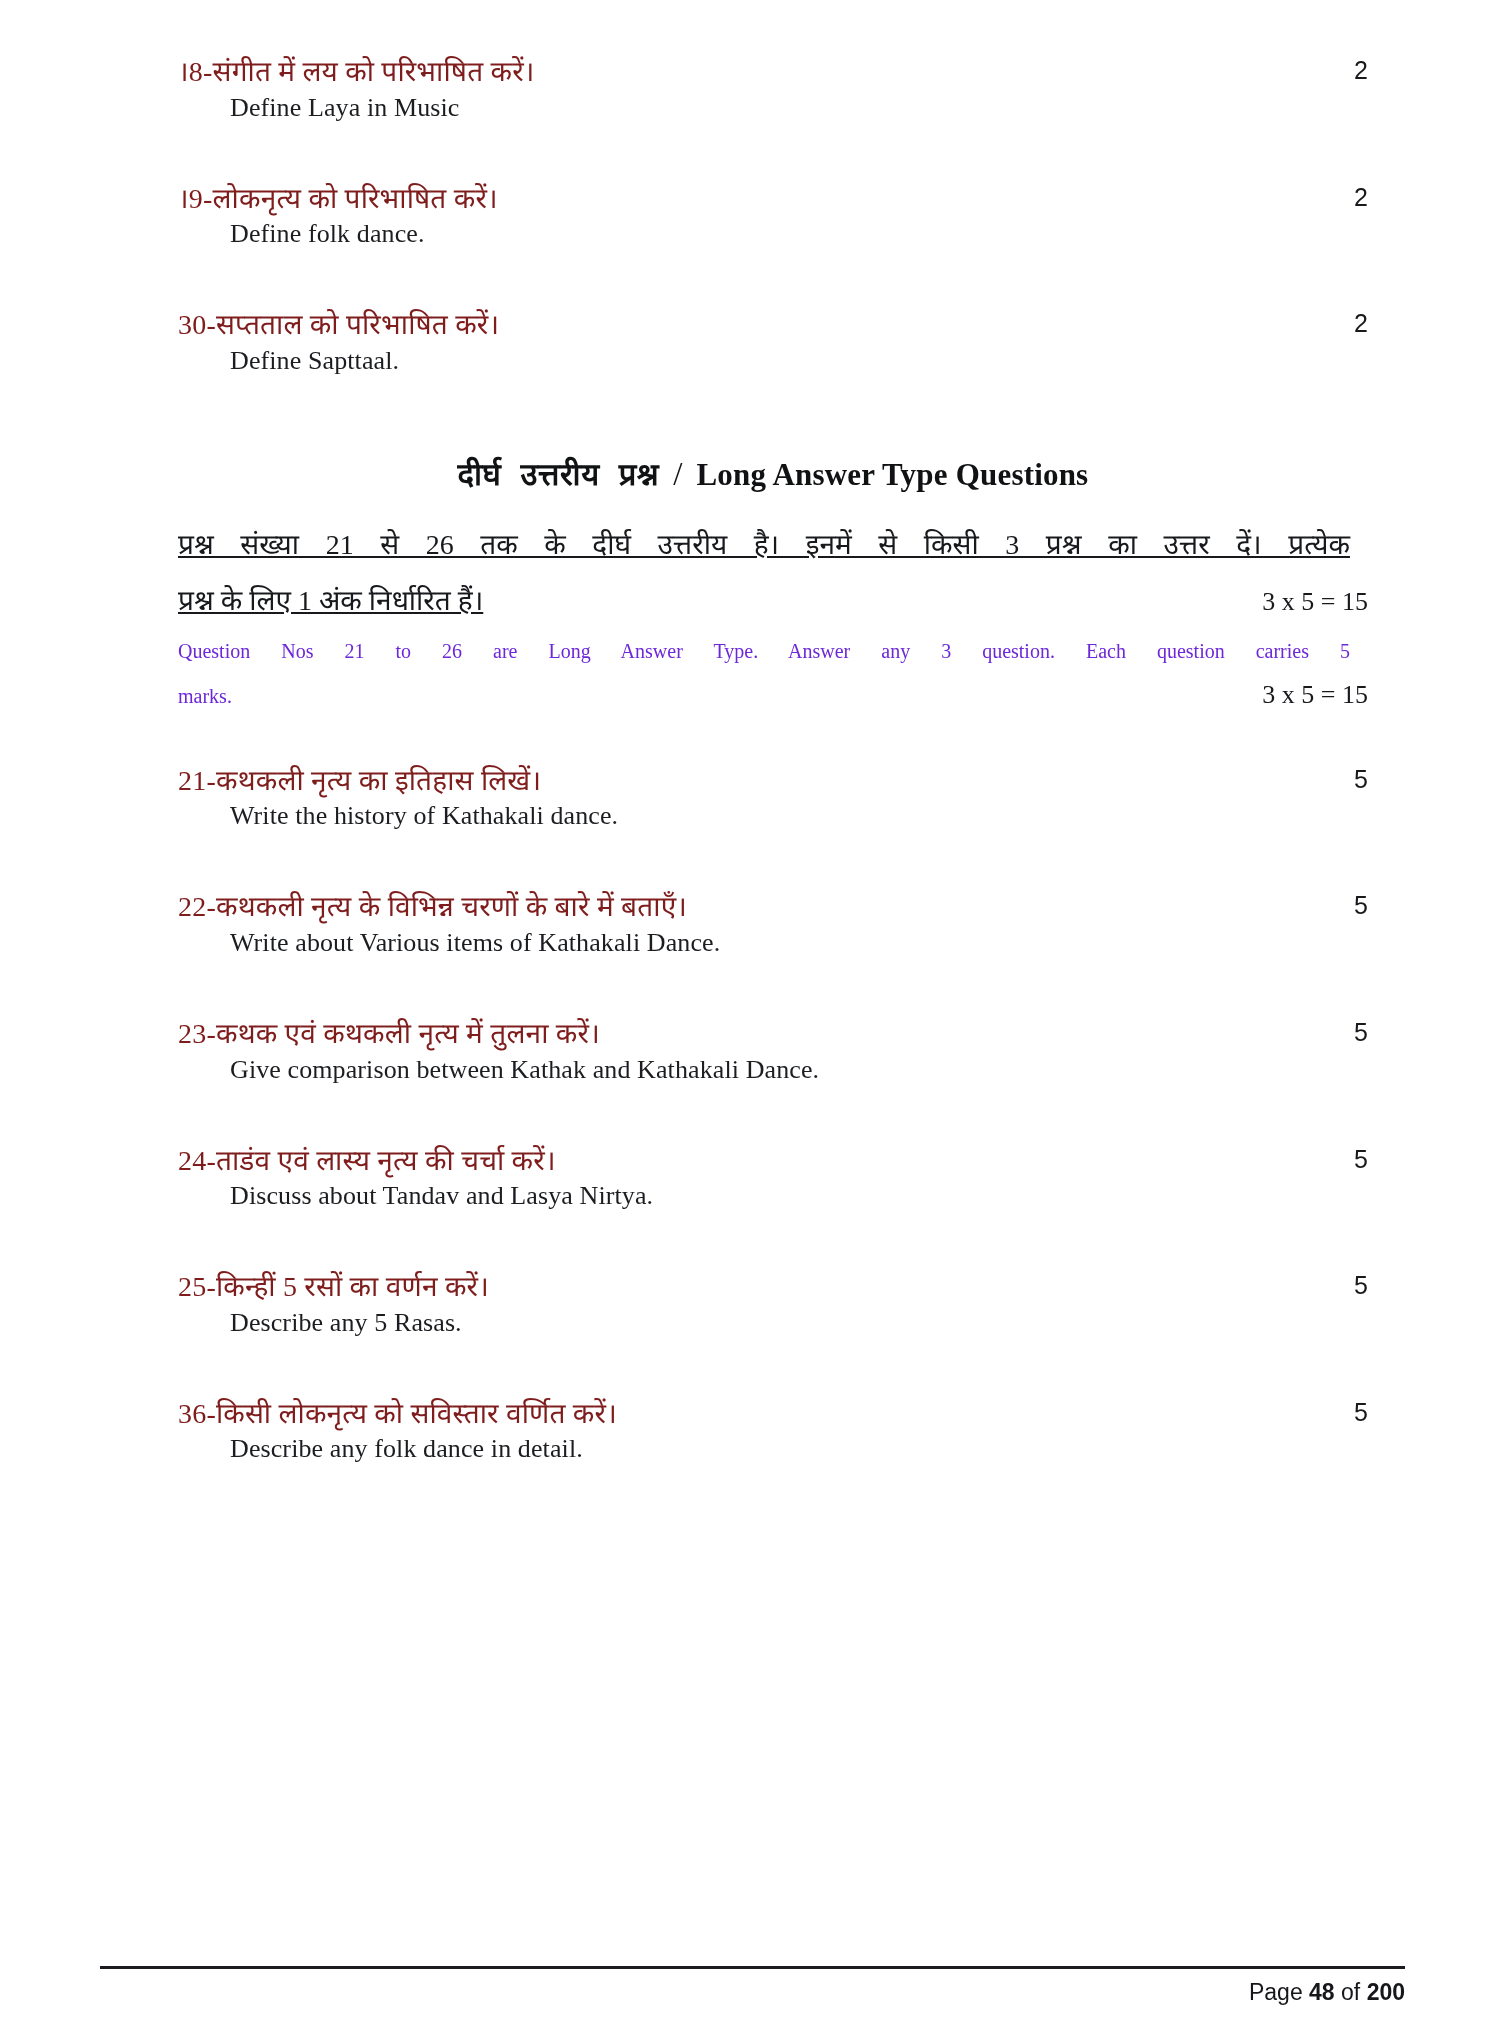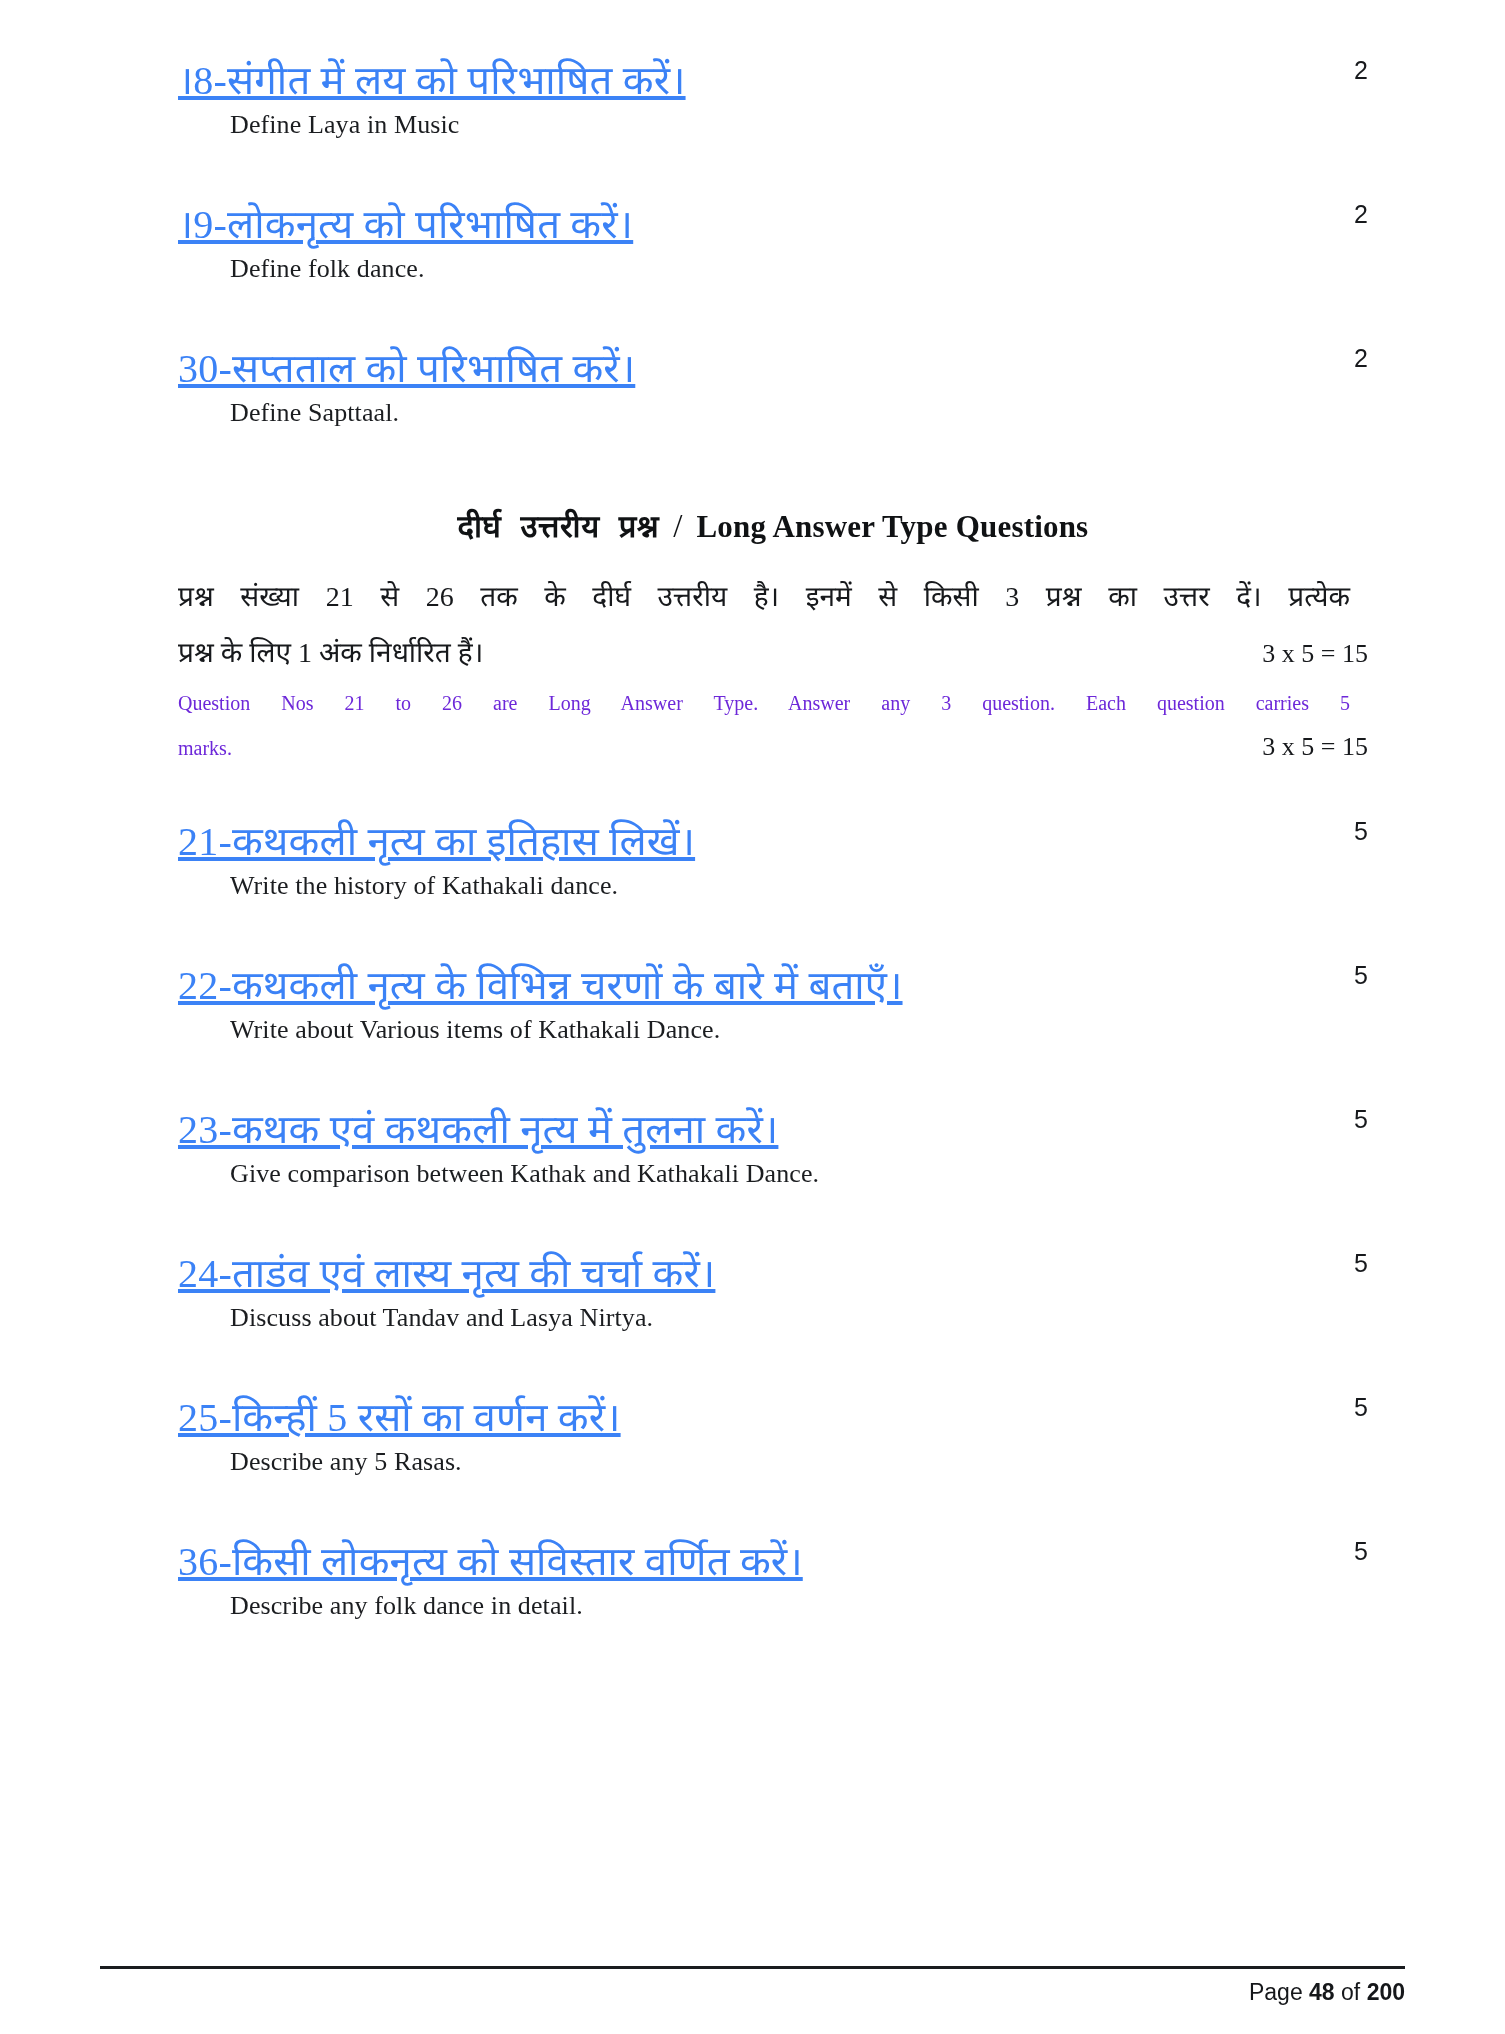--- a/index.html
+++ b/index.html
@@ -29,27 +29,26 @@
     position: relative;
     margin-bottom: 34px;
   }
   .qrow {
     display: flex;
     align-items: flex-start;
     justify-content: space-between;
   }
   .q-hindi {
     font-family: "Liberation Serif", "DejaVu Serif", serif;
-    font-size: 40px;
+    font-size: 28px;
     line-height: 1.45;
-    color: #3b82f6;
+    color: #7f1d1d;
     letter-spacing: 0.2px;
     flex: 1 1 auto;
     padding-right: 24px;
-    text-decoration: underline;
   }
   .q-marks {
     font-family: "Liberation Sans", sans-serif;
     font-size: 25px;
     color: #17191c;
     flex: 0 0 auto;
     width: 60px;
     text-align: right;
     padding-top: 4px;
   }
@@ -96,20 +95,21 @@
     margin-bottom: 14px;
   }
   .instr-hi {
     font-family: "Liberation Serif", "DejaVu Serif", serif;
     font-size: 28px;
     line-height: 1.5;
     color: #17191c;
     text-align: justify;
     flex: 1 1 auto;
     padding-right: 18px;
+    text-decoration: underline;
   }
   .instr-hi.justified {
     text-align-last: justify;
   }
   .instr-en {
     font-family: "Liberation Serif", "DejaVu Serif", serif;
     font-size: 20px;
     line-height: 1.5;
     color: #6d28d9;
     flex: 1 1 auto;

